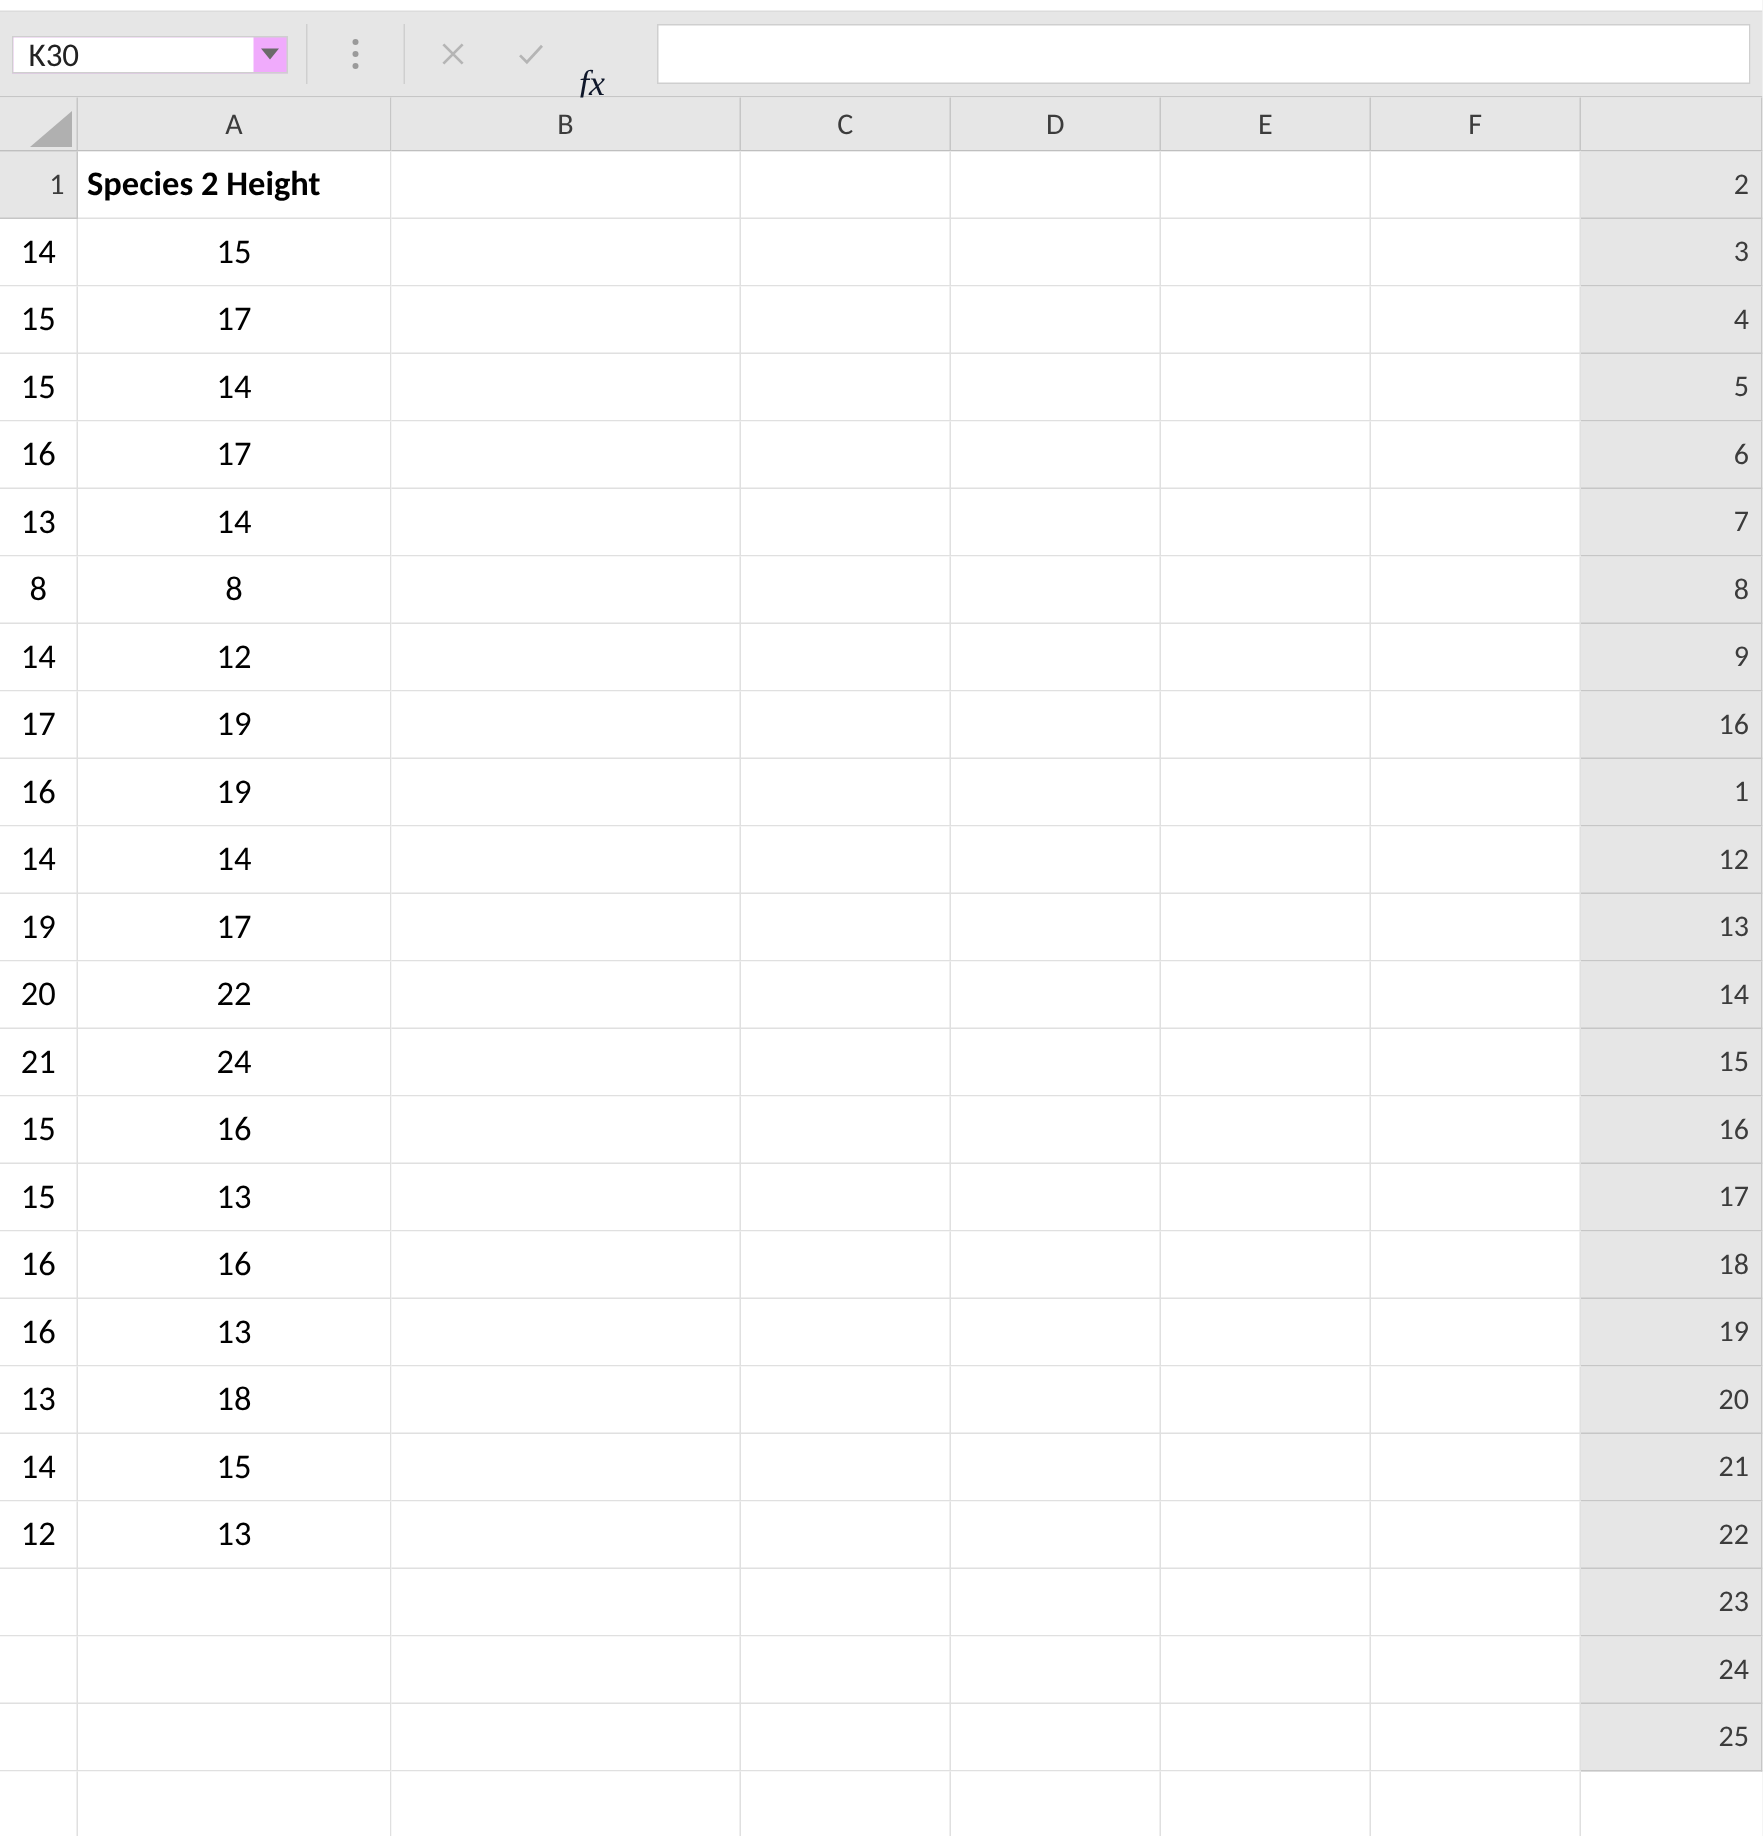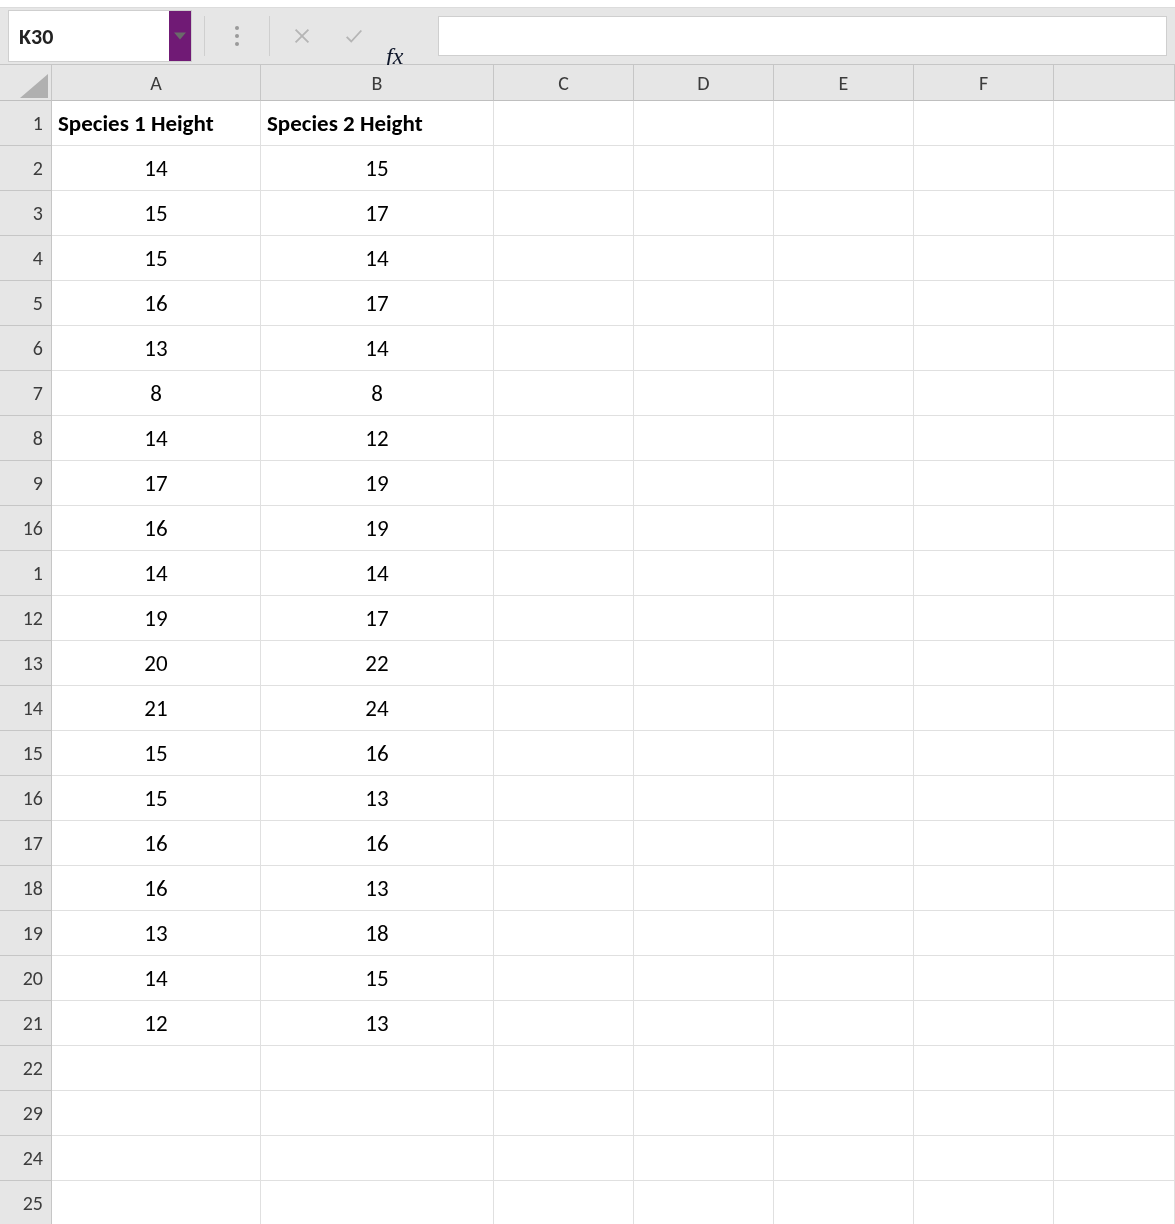--- a/index.html
+++ b/index.html
@@ -21,25 +21,24 @@
     display: flex;
     align-items: center;
     height: 56px;
     background: #e6e6e6;
     padding: 6px 8px;
     gap: 12px;
   }
   .name-box-wrap {
     display: flex;
     align-items: center;
-    background: #701a75;
+    background: #f0abfc;
     border: 1px solid #cfcfcf;
-    height: 52px;
+    height: 25px;
     width: 184px;
-    font-weight: bold;
   }
   .name-box {
     flex: 1;
     padding: 0 10px;
     font-size: 22px;
     height: 100%;
     display: flex;
     align-items: center;
     background: #fff;
     border: none;
@@ -199,21 +198,20 @@
     <div class="col-header">C</div>
     <div class="col-header">D</div>
     <div class="col-header">E</div>
     <div class="col-header">F</div>
     <div class="col-header"></div>
   </div>
 
   <div class="grid" style="grid-auto-rows:45px;">
 
     <div class="row-header">1</div>
-    <div class="cell header-cell">Species 1 Height</div>
     <div class="cell header-cell">Species 2 Height</div>
     <div class="cell"></div>
     <div class="cell"></div>
     <div class="cell"></div>
     <div class="cell"></div>
     <div class="cell"></div>
 
     <div class="row-header">2</div>
     <div class="cell center">14</div>
     <div class="cell center">15</div>
@@ -396,21 +394,21 @@
 
     <div class="row-header">22</div>
     <div class="cell"></div>
     <div class="cell"></div>
     <div class="cell"></div>
     <div class="cell"></div>
     <div class="cell"></div>
     <div class="cell"></div>
     <div class="cell"></div>
 
-    <div class="row-header">29</div>
+    <div class="row-header">23</div>
     <div class="cell"></div>
     <div class="cell"></div>
     <div class="cell"></div>
     <div class="cell"></div>
     <div class="cell"></div>
     <div class="cell"></div>
     <div class="cell"></div>
 
     <div class="row-header">24</div>
     <div class="cell"></div>

